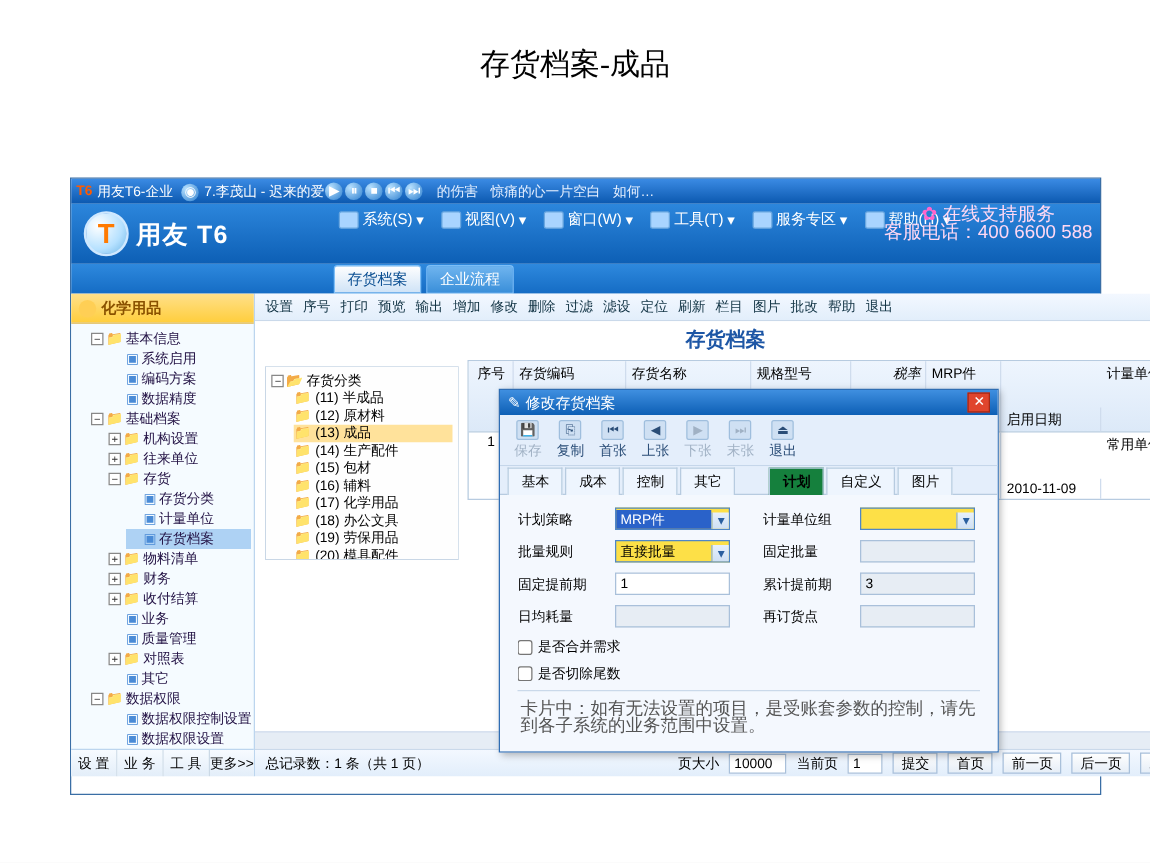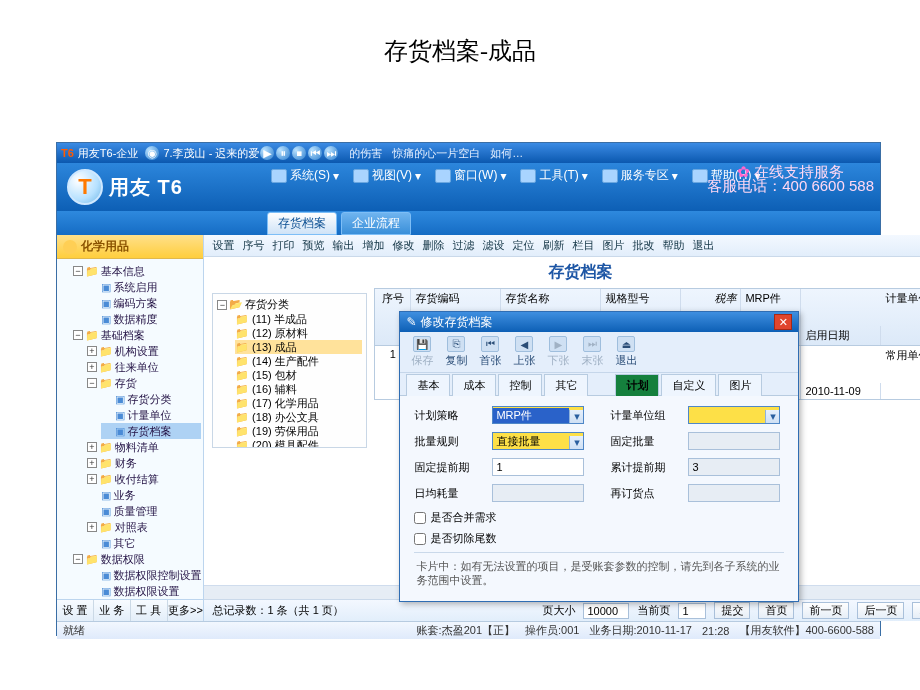--- a/index.html
+++ b/index.html
@@ -84,21 +84,21 @@
   .flabel { width: 72px; font-size: 11px; }
   .finput { width: 92px; height: 18px; border: 1px solid #a9c0da; background: #fff; font-size: 11px; padding: 0 3px; }
   .finput.ro { background: #e7edf4; }
   .fcombo { width: 92px; height: 18px; border: 1px solid #4f87c7; background: #fde047; font-size: 11px; display: flex; align-items: flex-end; }
   .fcombo span { flex: 1; padding: 0 3px; }
   .fcombo .dd { width: 14px; text-align: center; background: linear-gradient(#e6f0fc,#cfe0f4); border-left: 1px solid #8fb3db; color: #2a5f9f; cursor: pointer; }
   .fcombo.sel span { background: #2a62c9; color: #fff; }
   .flabel2 { width: 72px; font-size: 11px; margin-left: 20px; }
   .chk { display: flex; align-items: center; gap: 4px; font-size: 11px; margin-bottom: 6px; }
   .chk input { width: 12px; height: 12px; }
-  .hint { font-size: 11px; color: #555; padding: 6px 2px 4px; border-top: 1px solid #cad9ea; margin-top: 6px; line-height: 14px; }
+  .hint { font-size: 14px; color: #555; padding: 6px 2px 4px; border-top: 1px solid #cad9ea; margin-top: 6px; line-height: 14px; }
   .pager { display: flex; align-items: center; gap: 8px; padding: 2px 8px; font-size: 11px; background: linear-gradient(#f3f8ff,#e2eefb); border-top: 1px solid #cad9ea; }
   .pager input { height: 16px; border: 1px solid #a9c0da; font-size: 11px; padding: 0 3px; }
   .pager .pbtn { padding: 0 6px; height: 17px; border: 1px solid #a9c0da; background: linear-gradient(#fefefe,#e6eef7); cursor: pointer; }
   .statusbar { height: 18px; background: linear-gradient(#f2f7fe,#dfeafb); border-top: 1px solid #b7cbe0; display: flex; align-items: center; font-size: 11px; padding: 0 6px; color: #333; gap: 10px; }
   .statusbar .sfill { flex: 1; }
   .scroll-ind { height: 14px; background: #e6edf5; border-top: 1px solid #cfdced; margin-top: auto; }
 </style>
 </head>
 <body>
 
@@ -545,23 +545,14 @@
           <input style="width: 28px;" value="1">
           <span class="pbtn">提交</span>
           <span class="pbtn">首页</span>
           <span class="pbtn">前一页</span>
           <span class="pbtn">后一页</span>
           <span class="pbtn">末页</span>
         </div>
       </div>
     </div>
 
-    <div class="statusbar">
-      <span>就绪</span>
-      <span class="sfill"></span>
-      <span>账套:杰盈201【正】</span>
-      <span>操作员:001</span>
-      <span>业务日期:2010-11-17</span>
-      <span>21:28</span>
-      <span>【用友软件】400-6600-588</span>
-    </div>
   </div>
 </div>
 
 </body></html>

